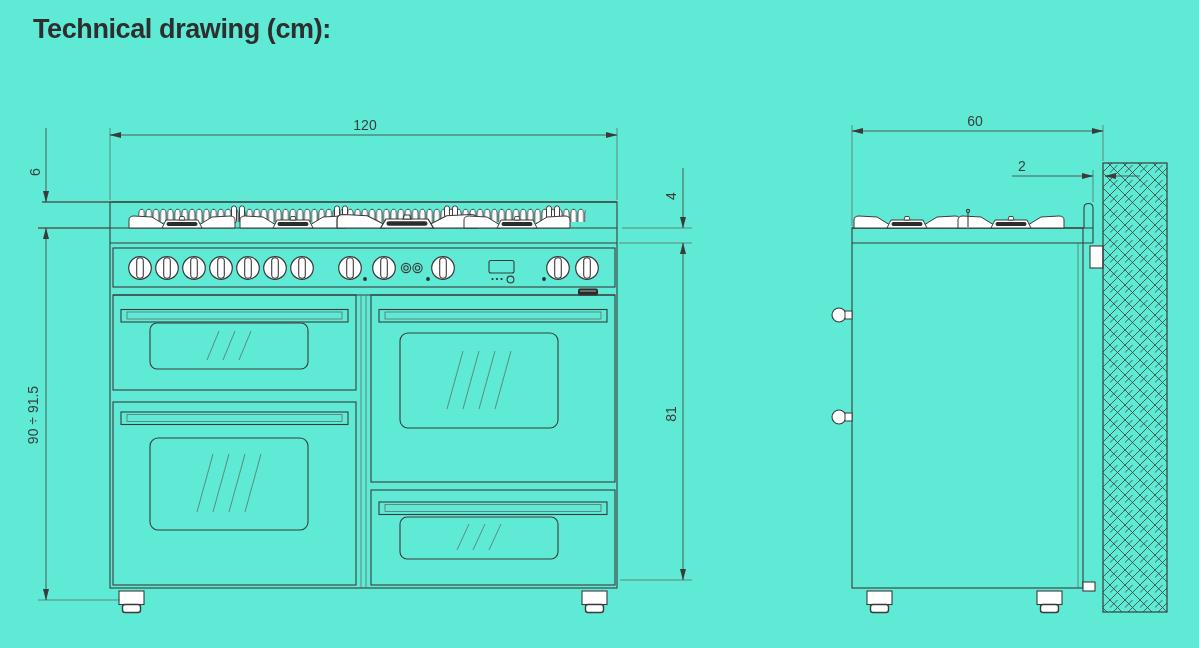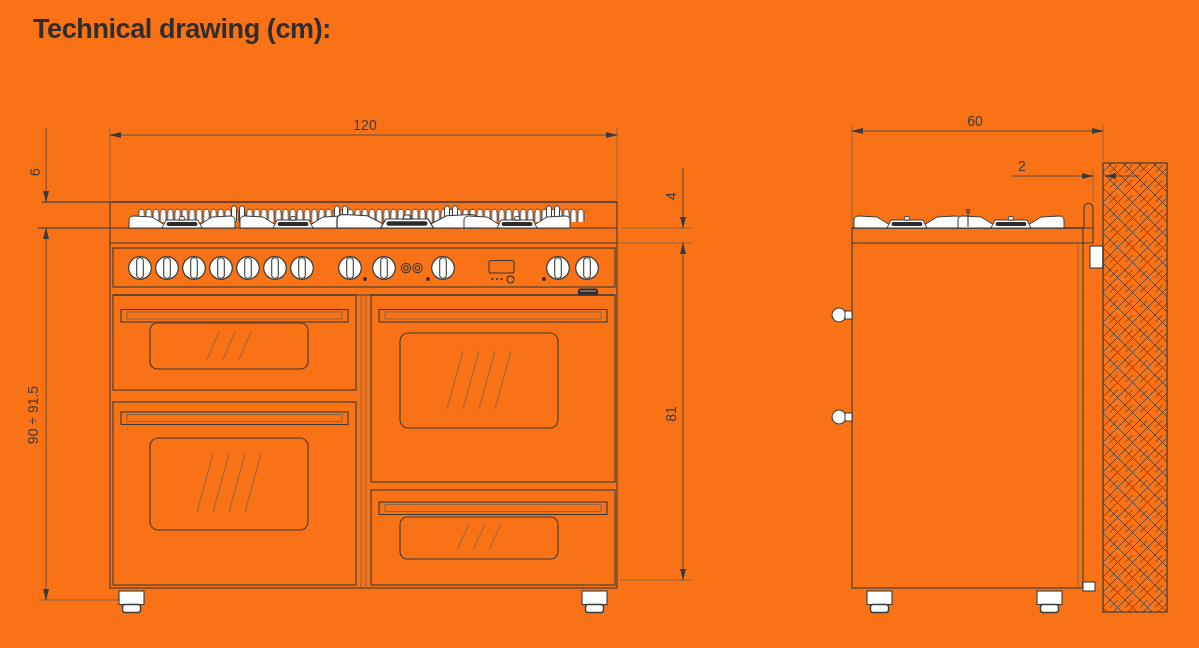--- a/index.html
+++ b/index.html
@@ -1,16 +1,16 @@
 <!DOCTYPE html>
 <html><head>
 <meta charset="utf-8">
 <style>
   html,body{margin:0;padding:0;background:#ffffff;}
-  .page{position:relative;width:1199px;height:648px;background:#f97316;overflow:hidden;
+  .page{position:relative;width:1199px;height:648px;background:#5eead4;overflow:hidden;
         font-family:"Liberation Sans", sans-serif;}
   .title{position:absolute;left:33px;top:14px;font-size:27px;font-weight:700;
          color:#2e2e30;letter-spacing:-0.4px;}
   svg text{font-family:"Liberation Sans", sans-serif;font-size:14px;fill:#3d3d3d;}
   .ln{stroke:#3b3b3b;stroke-width:1.1;fill:none;}
   .lnw{stroke:#3b3b3b;stroke-width:1.1;fill:#ffffff;}
   .thin{stroke:#5f5f5f;stroke-width:0.7;fill:none;}
   .dim{stroke:#4a4a4a;stroke-width:0.9;fill:none;}
   .dark{fill:#2c2c2c;stroke:none;}
 </style>

